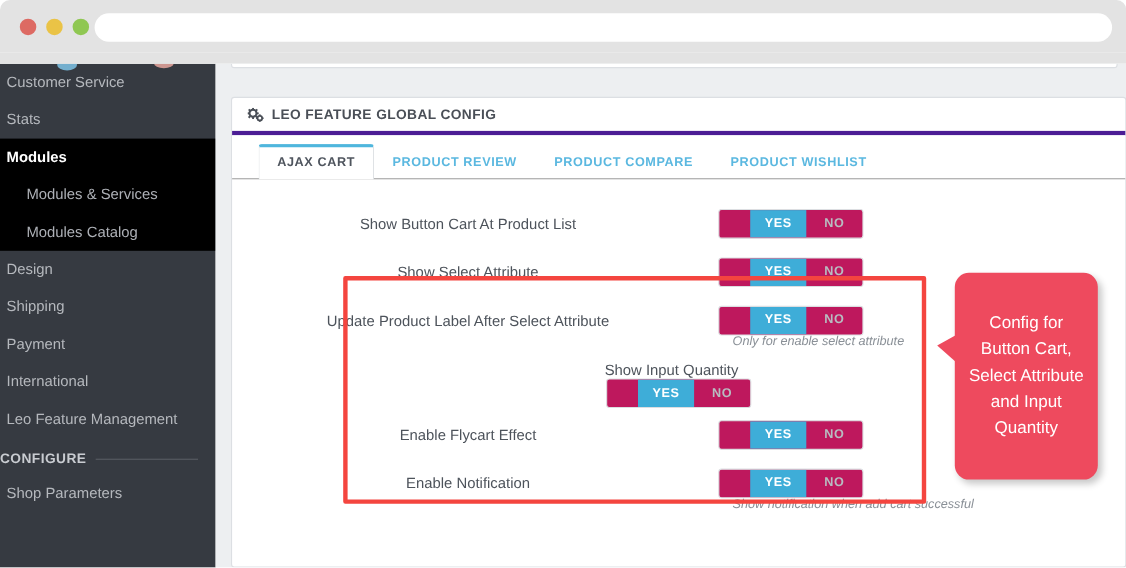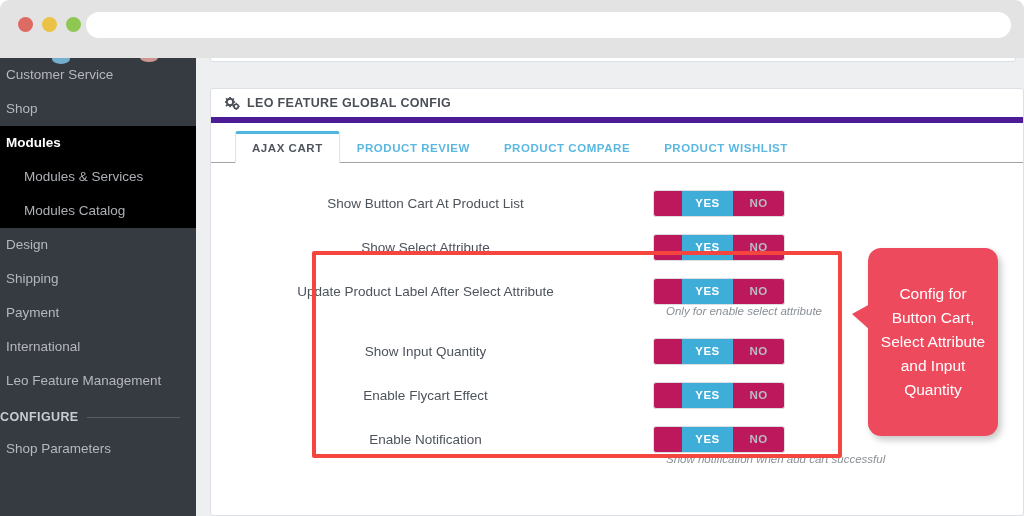--- a/index.html
+++ b/index.html
@@ -138,21 +138,21 @@
     min-height: 428px;
     background: #ffffff;
     border: 1px solid #dcdfe3;
     border-radius: 3px;
   }
   .panel-head {
     display: flex; align-items: center;
     gap: 7px;
     height: 34px;
     padding: 0 14px;
-    border-bottom: 6px solid #4c1d95;
+    border-bottom: 4px solid #4c1d95;
     color: #4a4f57;
     font-size: 12.5px;
     font-weight: bold;
     letter-spacing: .35px;
   }
   .cogs-icon { display: block; }
 
   
   .tabs {
     display: flex;
@@ -289,21 +289,21 @@
 </div>
 <div class="chrome-shadow"></div>
 
 <div class="viewport">
 
   <nav class="sidebar">
     <div class="blue-blob"></div>
     <div class="pink-blob"></div>
 
     <a class="side-link">Customer Service</a>
-    <a class="side-link">Shop</a>
+    <a class="side-link">Stats</a>
 
 
     <div class="side-block">
       <a class="side-link active">Modules</a>
       <a class="side-link child">Modules &amp; Services</a>
       <a class="side-link child">Modules Catalog</a>
     </div>
 
     <a class="side-link">Design</a>
     <a class="side-link">Shipping</a>
@@ -378,21 +378,21 @@
 
         <div class="row">
           <div class="row-label">Update Product Label After Select Attribute</div>
           <div class="switch">
             <span class="opt on">YES</span>
             <span class="opt off">NO</span>
           </div>
         </div>
         <div class="help">Only for enable select attribute</div>
 
-        <div class="row" style="margin-top:12px;">
+        <div class="row" style="margin-top:12px;flex-direction:column;">
           <div class="row-label">Show Input Quantity</div>
           <div class="switch">
             <span class="opt on">YES</span>
             <span class="opt off">NO</span>
           </div>
         </div>
 
         <div class="row">
           <div class="row-label">Enable Flycart Effect</div>
           <div class="switch">

